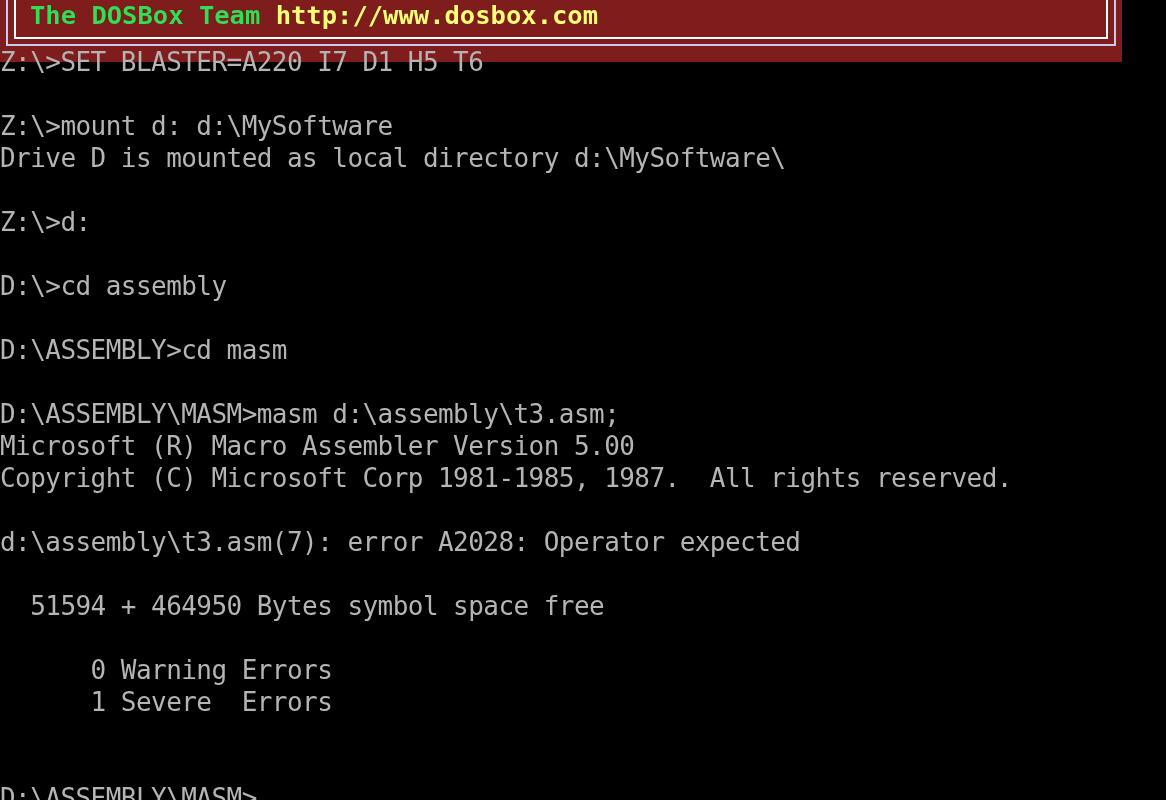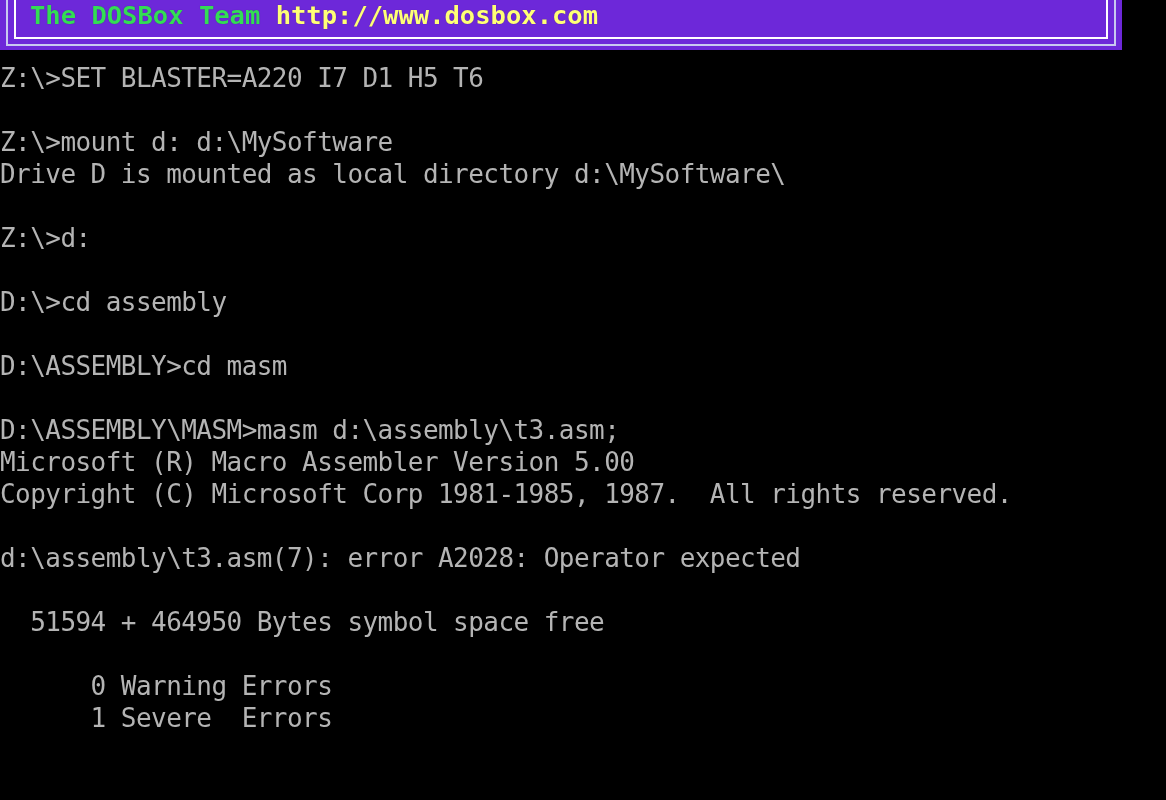--- a/index.html
+++ b/index.html
@@ -15,22 +15,22 @@
     overflow: hidden;
     font-family: "DejaVu Sans Mono", "Liberation Mono", monospace;
   }
 
   
   .banner {
     position: absolute;
     left: 0;
     top: 0;
     width: 1122px;
-    height: 50px;
-    background: #6d28d9;
+    height: 62px;
+    background: #7f1d1d;
     box-sizing: border-box;
   }
   .banner-frame-outer {
     position: absolute;
     left: 6px;
     top: -8px;
     width: 1110px;
     height: 54px;
     border: 2px solid #c8c8f0;
     border-top: none;
@@ -57,21 +57,21 @@
     font-weight: bold;
     text-shadow: 0 0 1px rgba(0,0,0,0.35);
   }
   .banner-team { color: #33dd55; }
   .banner-url  { color: #ffff77; }
 
   
   .term {
     position: absolute;
     left: 0;
-    top: 62px;
+    top: 46px;
     width: 1166px;
     height: 572px;
     color: #b4b4b4;
     font-size: 26px;
     line-height: 32px;
     white-space: pre;
     letter-spacing: -0.55px;
   }
   .line {
     height: 32px;

